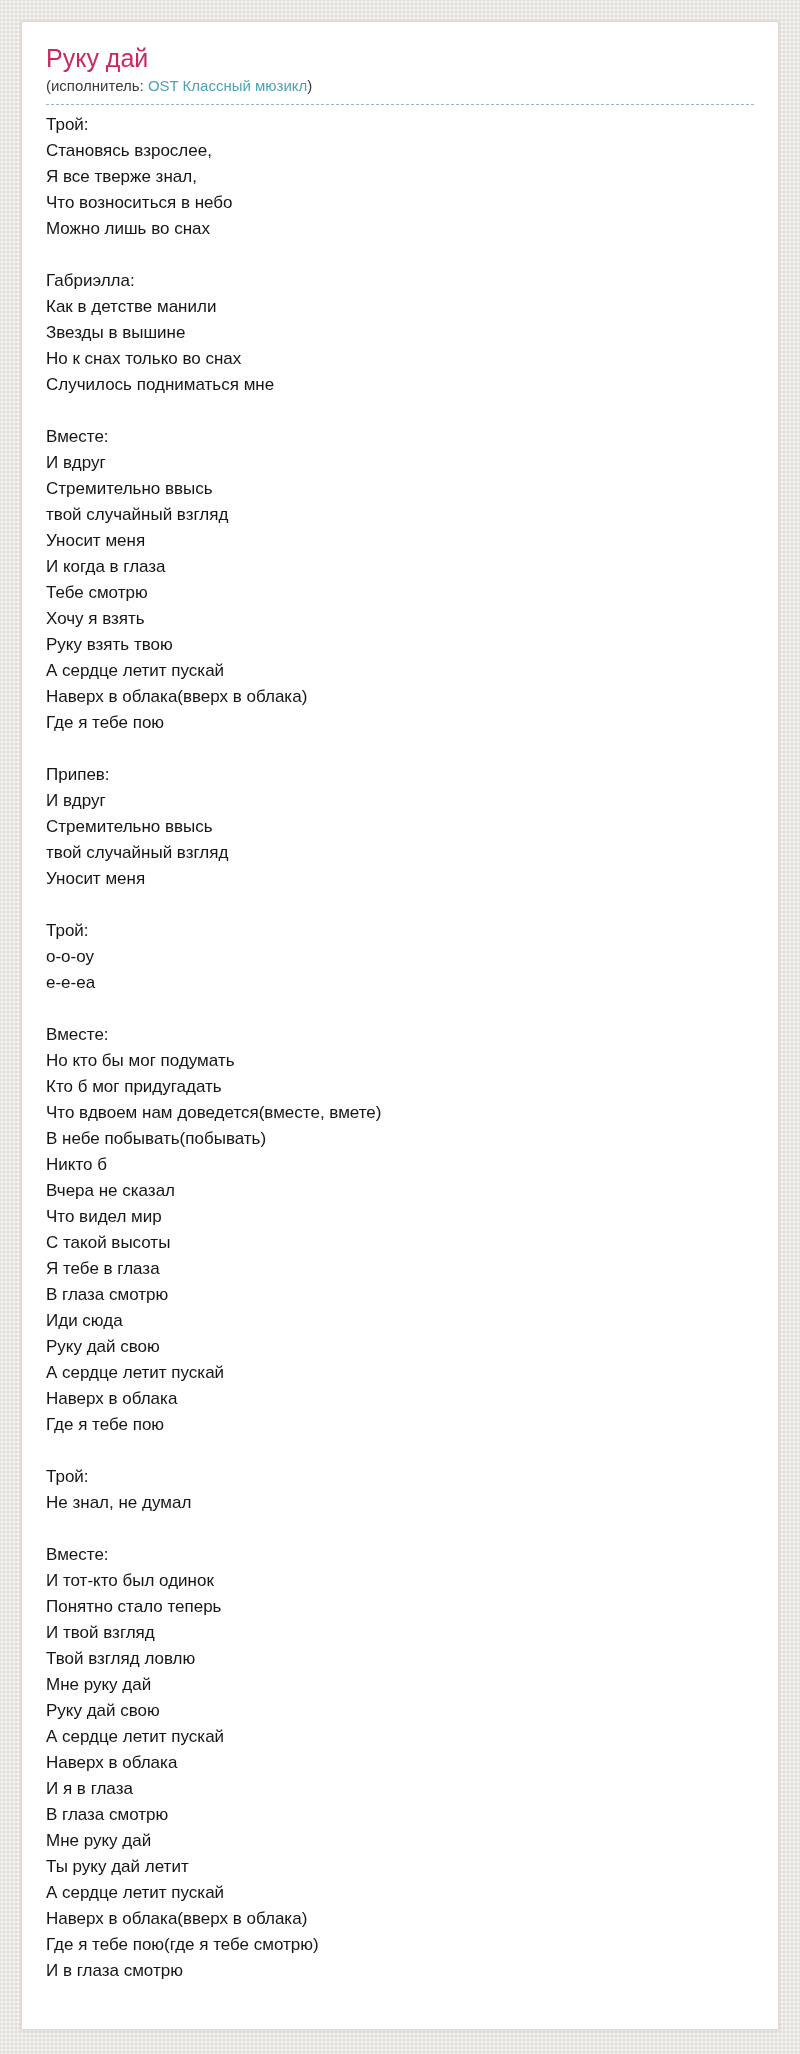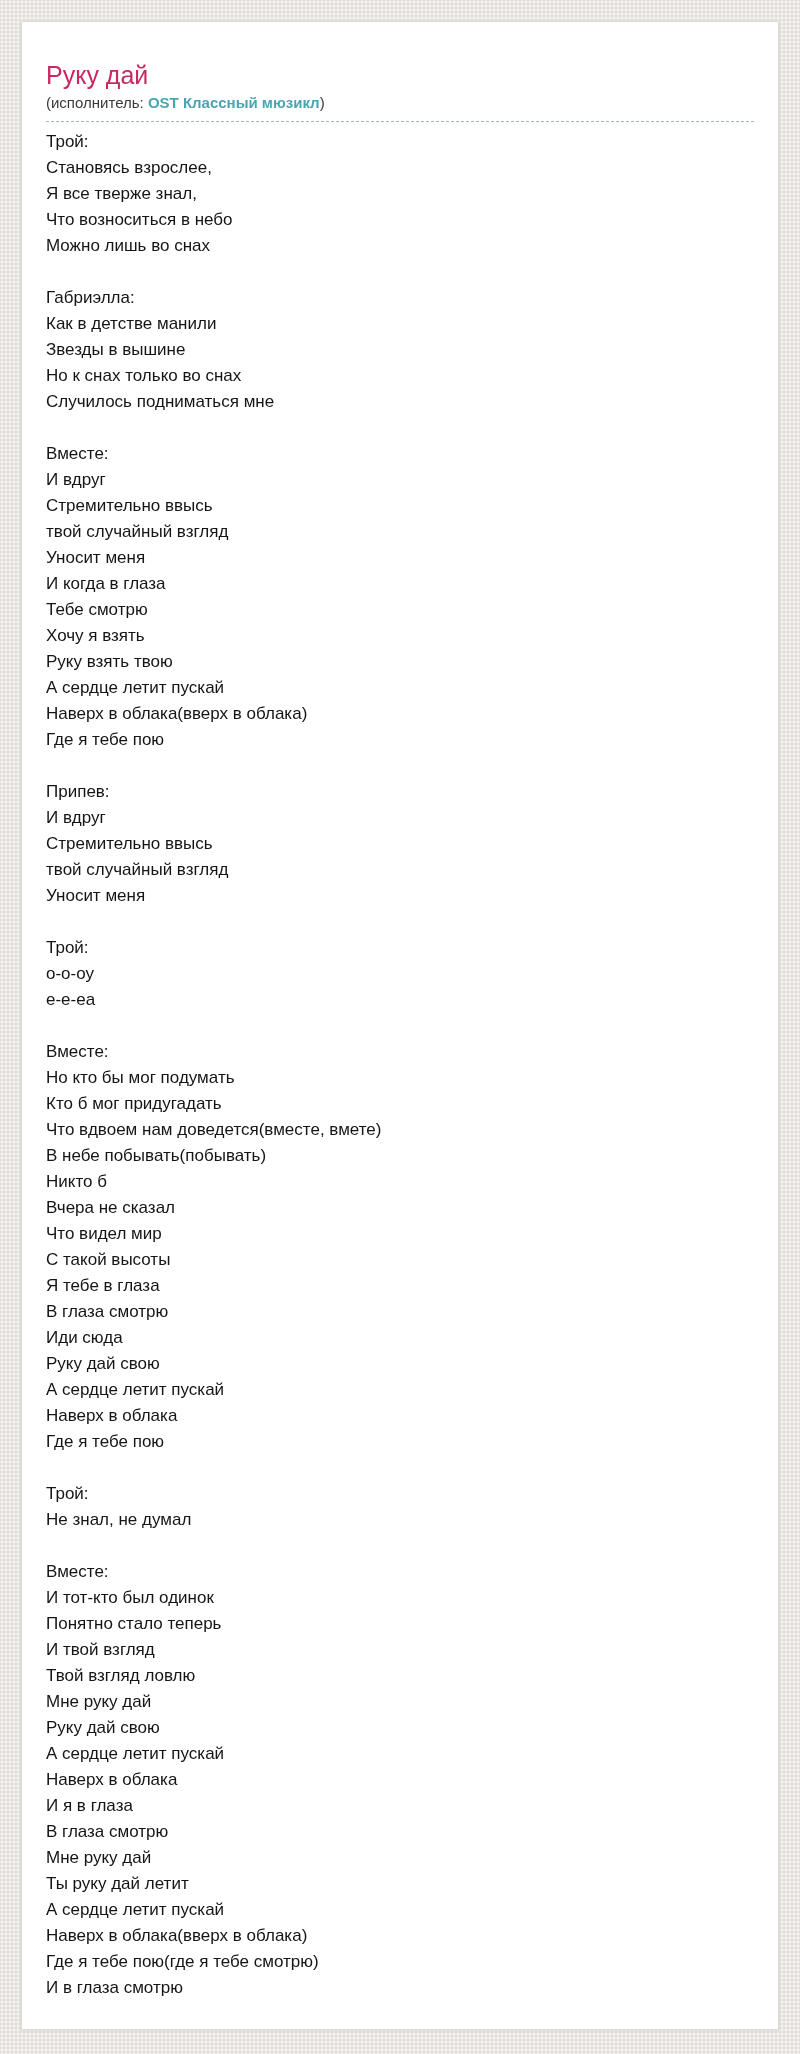--- a/index.html
+++ b/index.html
@@ -27,37 +27,35 @@
     border: 1px solid #dedad4;
     box-shadow: 0 1px 3px rgba(0,0,0,0.07);
     padding: 22px 24px 24px 24px;
   }
 
   .song-title {
     font-size: 25px;
     font-weight: 400;
     color: #c9295f;
     line-height: 1.15;
-    margin-top: 17px;
   }
 
   .subtitle {
     margin-top: 4px;
     padding-bottom: 8px;
     font-size: 15px;
     color: #3a3a3a;
     border-bottom: 1px dashed #9fb4c4;
     line-height: 1.25;
   }
 
   .artist-link {
     color: #4ba3b3;
     text-decoration: none;
     cursor: pointer;
-    font-weight: bold;
   }
 
   .lyrics {
     margin-top: 7px;
     font-size: 17px;
     line-height: 26px;
     color: #151515;
   }
 
   .stanza { margin-bottom: 26px; }

